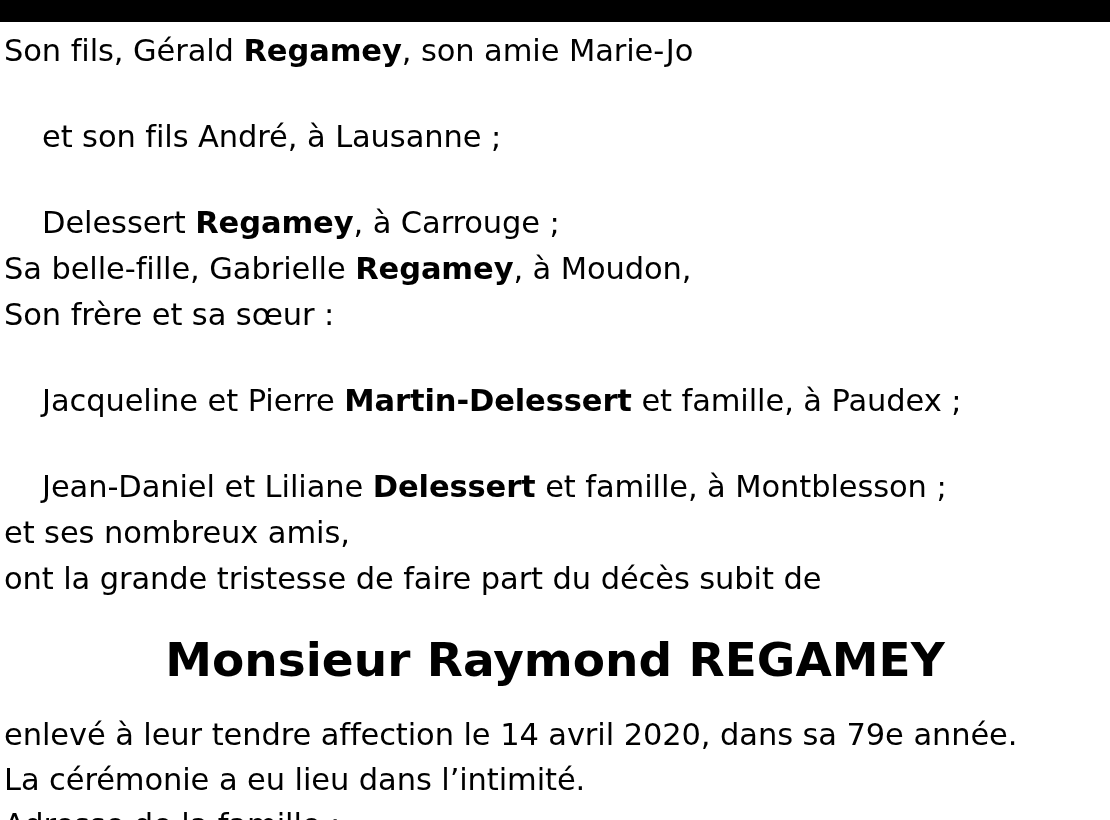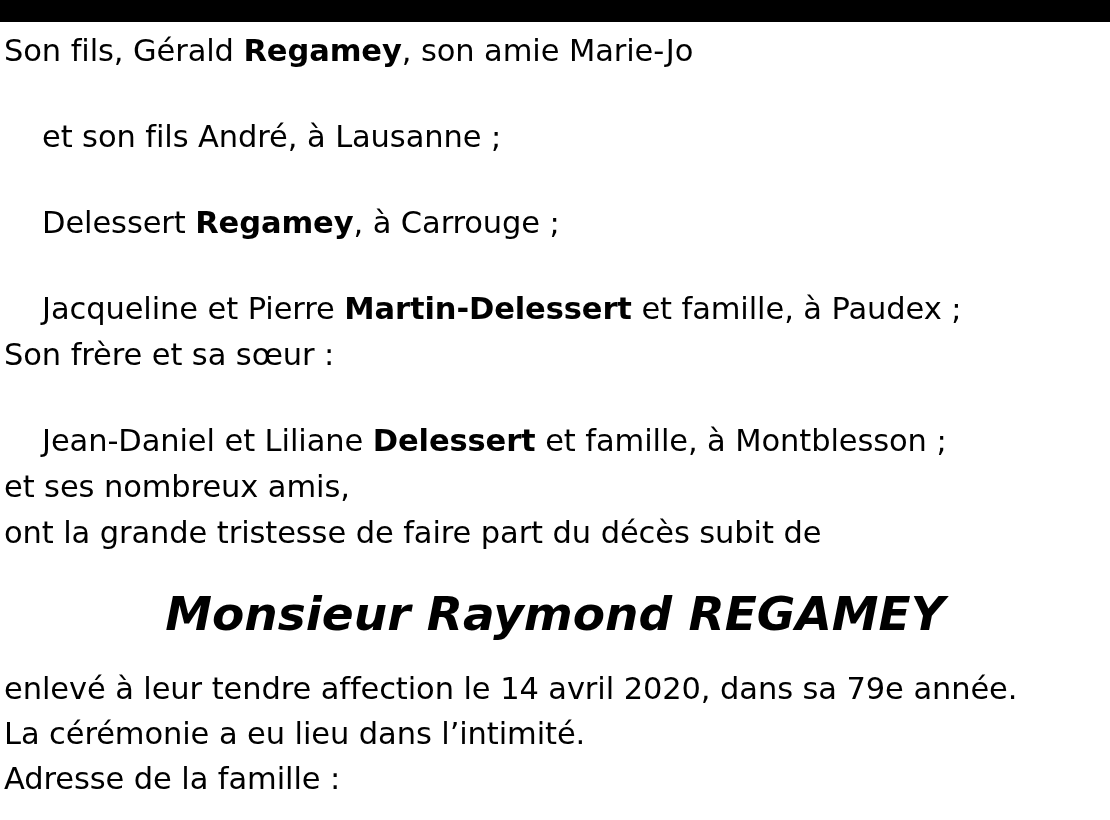--- a/index.html
+++ b/index.html
@@ -52,39 +52,39 @@
   }
   .deceased {
     text-align: center;
     font-size: 47px;
     line-height: 64px;
     font-weight: bold;
     letter-spacing: 0px;
     margin-top: 26px;
     margin-bottom: 20px;
     white-space: nowrap;
-    font-style: italic;
   }
   .closing .line {
     line-height: 45px;
   }
 </style>
 </head>
 <body>
 
 <div class="notice">
   <div class="top-rule"></div>
 
   <div class="body-text">
     <div>
         <div class="line"><span>Son fils, Gérald </span><b>Regamey</b><span>, son amie Marie-Jo</span></div>
         <div class="line indent"><span>et son fils André, à Lausanne ;</span></div>
         <div class="line indent"><span>Delessert </span><b>Regamey</b><span>, à Carrouge ;</span></div>
+        <div class="line"><span>Sa belle-fille, Gabrielle </span><b>Regamey</b><span>, à Moudon,</span></div>
+        <div class="line"><span>Son frère et sa sœur :</span></div>
         <div class="line indent"><span>Jacqueline et Pierre </span><b>Martin-Delessert</b><span> et famille, à Paudex ;</span></div>
-        <div class="line"><span>Son frère et sa sœur :</span></div>
         <div class="line indent"><span>Jean-Daniel et Liliane </span><b>Delessert</b><span> et famille, à Montblesson ;</span></div>
         <div class="line"><span>et ses nombreux amis,</span></div>
         <div class="line"><span>ont la grande tristesse de faire part du décès subit de</span></div>
       </div>
 
     <div class="deceased">Monsieur Raymond REGAMEY</div>
 
     <div class="closing">
         <div class="line"><span>enlevé à leur tendre affection le 14 avril 2020, dans sa 79e année.</span></div>
         <div class="line"><span>La cérémonie a eu lieu dans l’intimité.</span></div>

